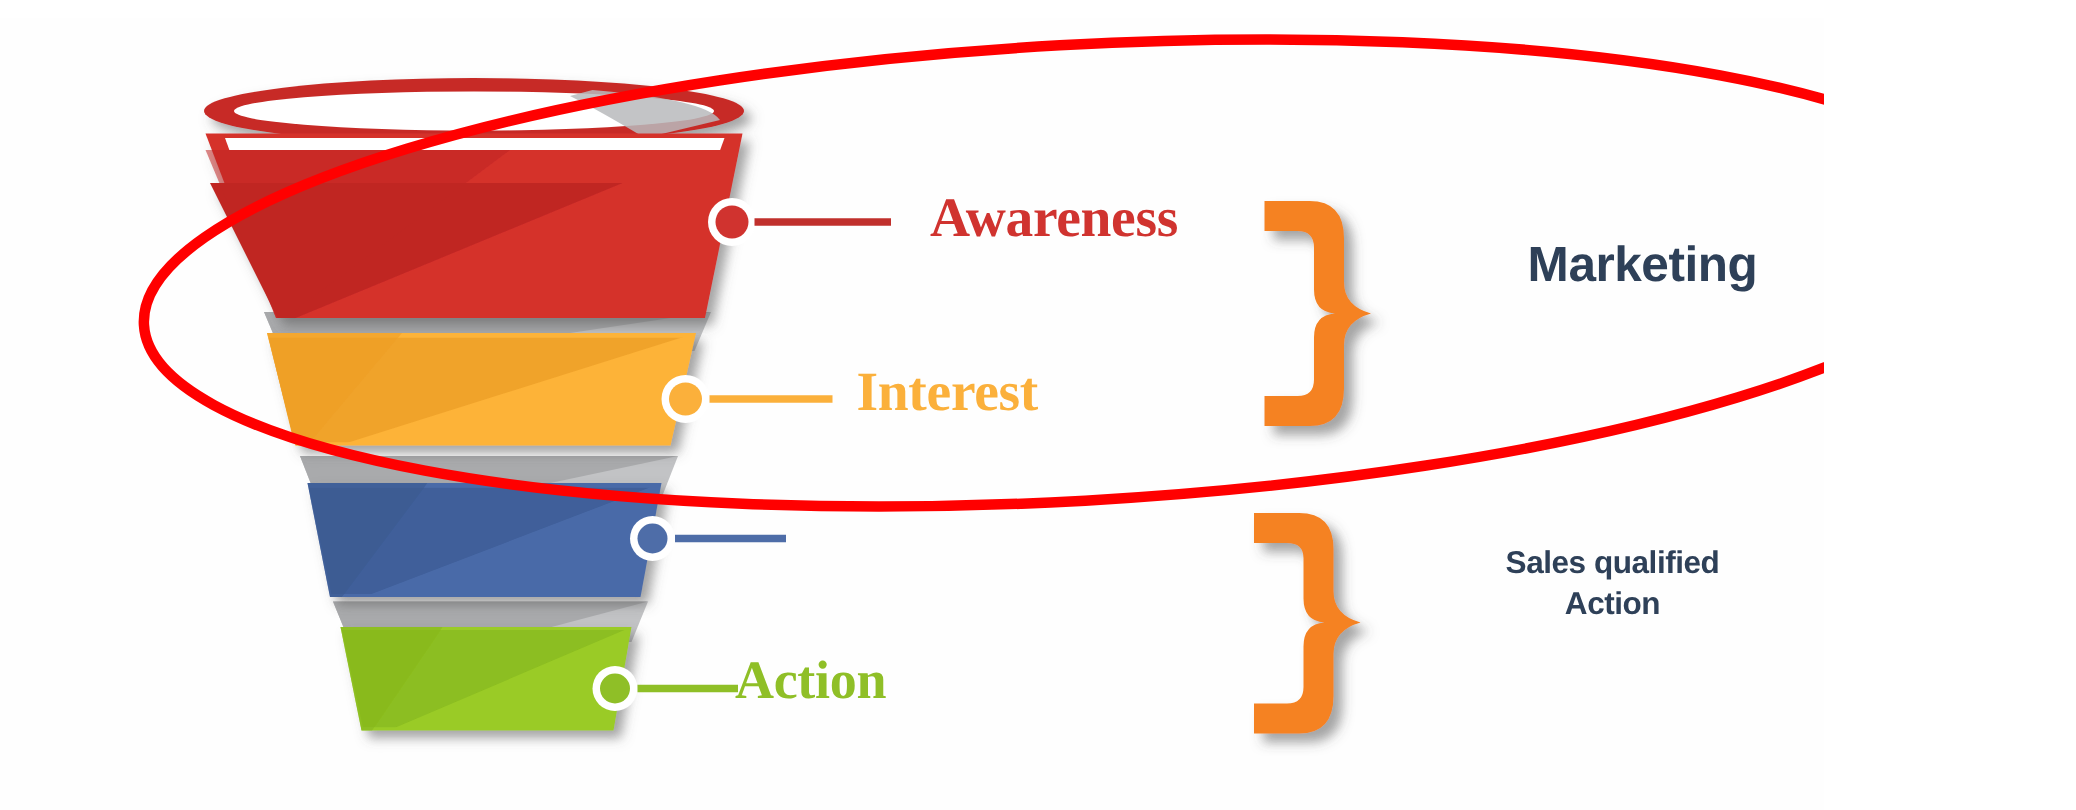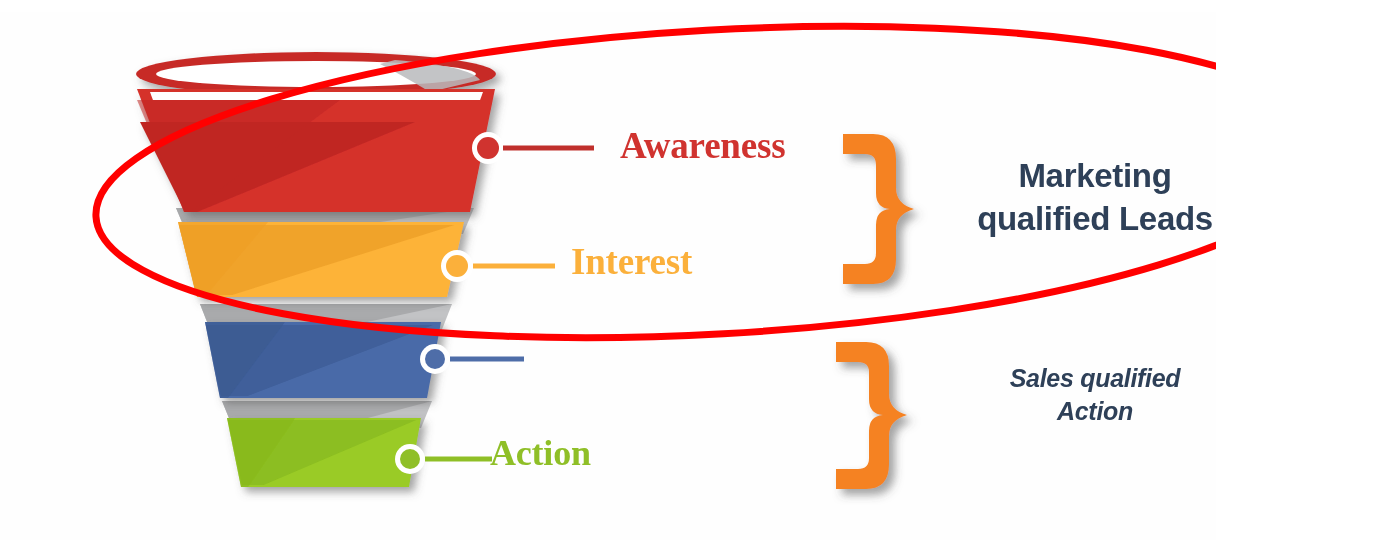--- a/index.html
+++ b/index.html
@@ -66,25 +66,24 @@
     line-height: 1.30;
     letter-spacing: -0.3px;
   }
   #group-mql {
     left: 930px;
     top: 143px;
     width: 330px;
     font-size: 33px;
   }
   #group-sql {
-    left: 930px;
+    left: 910px;
     top: 350px;
     width: 330px;
-    font-size: 25px;
-    font-style: italic;
+    font-size: 21px;
   }
   .group-text .line {
     display: block;
   }
 </style>
 </head>
 <body>
 
 <div id="stage">
 
@@ -235,21 +234,20 @@
 
   <div class="stage-label" id="label-awareness">Awareness</div>
 
   <div class="stage-label" id="label-interest">Interest</div>
 
 
   <div class="stage-label" id="label-action">Action</div>
 
   <div class="group-text" id="group-mql">
     <span class="line">Marketing</span>
-    <span class="line">qualified Leads</span>
   </div>
 
   <div class="group-text" id="group-sql">
     <span class="line">Sales qualified</span>
     <span class="line">Action</span>
   </div>
 
 </div>
 
 </body></html>

